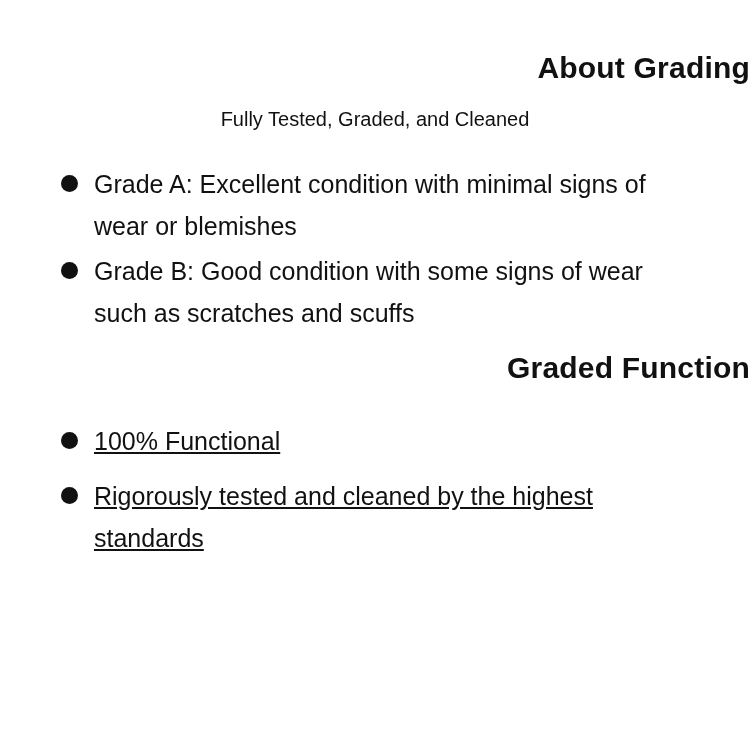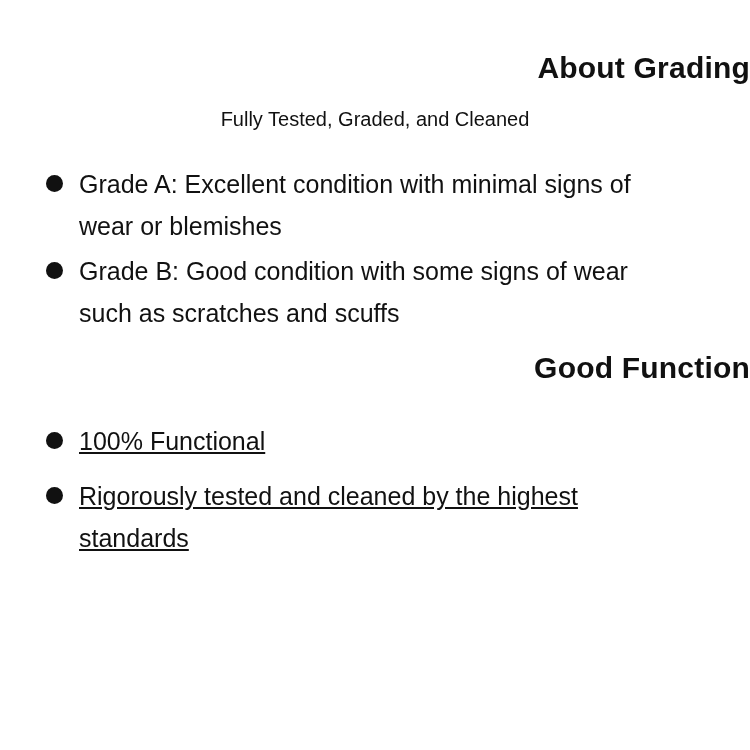--- a/index.html
+++ b/index.html
@@ -28,21 +28,21 @@
   .title-function{margin-top:16px;}
   .subtitle{
     margin-top:17px;
     font-size:20px;
     line-height:32px;
     text-align:center;
     font-weight:normal;
   }
   ul.bullet-list{
     list-style:none;
-    margin:0;
+    margin:15px;
     padding:0 0 0 46px;
   }
   ul.grading-list{margin-top:28px;}
   ul.function-list{margin-top:34px;}
   ul.bullet-list li{
     display:flex;
     align-items:flex-start;
   }
   ul.grading-list li{margin-bottom:3px;}
   ul.function-list li{margin-bottom:13px;text-decoration:underline;}
@@ -72,21 +72,21 @@
     <li>
       <span class="bullet"></span>
       <span class="li-text">Grade A: Excellent condition with minimal signs of wear or blemishes</span>
     </li>
     <li>
       <span class="bullet"></span>
       <span class="li-text">Grade B: Good condition with some signs of wear such as scratches and scuffs</span>
     </li>
   </ul>
 
-  <h1 class="section-title title-function">Good Function</h1>
+  <h1 class="section-title title-function">Graded Function</h1>
 
   <ul class="bullet-list function-list">
     <li>
       <span class="bullet"></span>
       <span class="li-text">100% Functional</span>
     </li>
     <li>
       <span class="bullet"></span>
       <span class="li-text">Rigorously tested and cleaned by the highest standards</span>
     </li>

